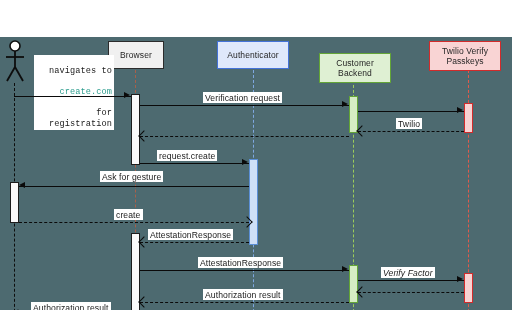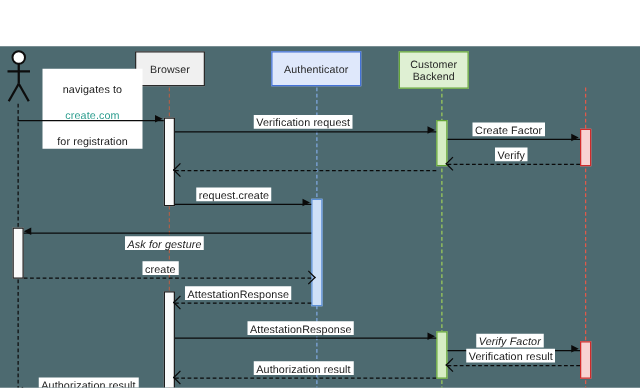--- a/index.html
+++ b/index.html
@@ -87,21 +87,22 @@
     color:#1a1a1a;
     font-size:8.6px;
     line-height:10px;
     padding:0.5px 2px;
     white-space:nowrap;
     letter-spacing:0.1px;
   }
   .msglabel.multiline{
     white-space:pre-line;
     line-height:10.5px;
-    text-align:center;
+    text-align:right;
+    font-family:Liberation Mono, monospace;
   }
   .msglabel .url{color:#2e9e8f;}
 
   
   #actor{position:absolute;}
 </style>
 </head>
 <body>
 
 <div id="diagram">
@@ -121,25 +122,29 @@
   </svg>
 
   <div class="plabel neutral" style="left:108px;top:4px;width:56px;height:28px;">
     <span>Browser</span>
   </div>
 
   <div class="plabel blue" style="left:217px;top:4px;width:72px;height:28px;">
     <span>Authenticator</span>
   </div>
 
-  <div class="plabel green" style="left:319px;top:4px;width:56px;height:30px;">
+  <div class="plabel green" style="left:319px;top:16px;width:72px;height:30px;">
     <span>Customer
 Backend</span>
   </div>
 
+  <div class="plabel red" style="left:429px;top:4px;width:72px;height:30px;">
+    <span>Twilio Verify
+Passkeys</span>
+  </div>
 
   <div class="act neutral" style="left:131px;top:57px; width:9px;height:71px;"></div>
   <div class="act neutral" style="left:131px;top:196px;width:9px;height:82px;"></div>
   <div class="act neutral" style="left:10px; top:145px;width:9px;height:41px;"></div>
   <div class="act blue" style="left:249px;top:122px;width:9px;height:86px;"></div>
   <div class="act green" style="left:349px;top:59px; width:9px;height:37px;"></div>
   <div class="act green" style="left:349px;top:228px;width:9px;height:38px;"></div>
   <div class="act red" style="left:464px;top:66px; width:9px;height:30px;"></div>
   <div class="act red" style="left:464px;top:236px;width:9px;height:30px;"></div>
 
@@ -151,56 +156,54 @@
 
   <div class="msgline solid" style="left:14px;top:59px;width:117px;"></div>
   <div class="arrowhead right" style="left:124px;top:55.4px;"></div>
 
   <div class="msgline solid" style="left:140px;top:68px;width:209px;"></div>
   <div class="arrowhead right" style="left:342px;top:64.4px;"></div>
   <div class="msglabel" style="left:203px;top:55px;">Verification request</div>
 
   <div class="msgline solid" style="left:358px;top:74px;width:106px;"></div>
   <div class="arrowhead right" style="left:457px;top:70.4px;"></div>
-  <div class="msglabel" style="left:378px;top:61px;">Create Factor</div>
 
   <div class="msgline dashed" style="left:358px;top:94px;width:106px;"></div>
   <div class="arrowhead lopen" style="left:358px;top:90px;"></div>
-  <div class="msglabel" style="left:396px;top:81px;">Verify</div>
+  <div class="msglabel" style="left:396px;top:81px;">Twilio</div>
 
   <div class="msgline dashed" style="left:140px;top:99px;width:209px;"></div>
   <div class="arrowhead lopen" style="left:140px;top:95px;"></div>
 
   <div class="msgline solid" style="left:140px;top:126px;width:109px;"></div>
   <div class="arrowhead right" style="left:242px;top:122.4px;"></div>
   <div class="msglabel" style="left:157px;top:113px;">request.create</div>
 
   <div class="msgline solid" style="left:19px;top:149px;width:230px;"></div>
   <div class="arrowhead left" style="left:19px;top:145.4px;"></div>
-  <div class="msglabel" style="left:100px;top:152px;font-style:italic;">Ask for gesture</div>
+  <div class="msglabel" style="left:100px;top:134px;">Ask for gesture</div>
 
   <div class="msgline dashed" style="left:19px;top:185px;width:230px;"></div>
   <div class="arrowhead ropen" style="left:243px;top:181px;"></div>
   <div class="msglabel" style="left:114px;top:172px;">create</div>
 
   <div class="msgline dashed" style="left:140px;top:205px;width:109px;"></div>
   <div class="arrowhead lopen" style="left:140px;top:201px;"></div>
   <div class="msglabel" style="left:148px;top:192px;">AttestationResponse</div>
 
   <div class="msgline solid" style="left:140px;top:233px;width:209px;"></div>
   <div class="arrowhead right" style="left:342px;top:229.4px;"></div>
   <div class="msglabel" style="left:198px;top:220px;">AttestationResponse</div>
 
   <div class="msgline solid" style="left:358px;top:243px;width:106px;"></div>
   <div class="arrowhead right" style="left:457px;top:239.4px;"></div>
   <div class="msglabel" style="left:381px;top:230px;font-style:italic;">Verify Factor</div>
 
   <div class="msgline dashed" style="left:358px;top:255px;width:106px;"></div>
   <div class="arrowhead lopen" style="left:358px;top:251px;"></div>
-  <div class="msglabel" style="left:373px;top:242px;">Verification result</div>
 
   <div class="msgline dashed" style="left:140px;top:265px;width:209px;"></div>
   <div class="arrowhead lopen" style="left:140px;top:261px;"></div>
   <div class="msglabel" style="left:203px;top:252px;">Authorization result</div>
 
   <div class="msgline dashed" style="left:15px;top:278px;width:116px;"></div>
   <div class="arrowhead lopen" style="left:14px;top:274px;"></div>
   <div class="msglabel" style="left:31px;top:265px;">Authorization result</div>
 
 </div>

